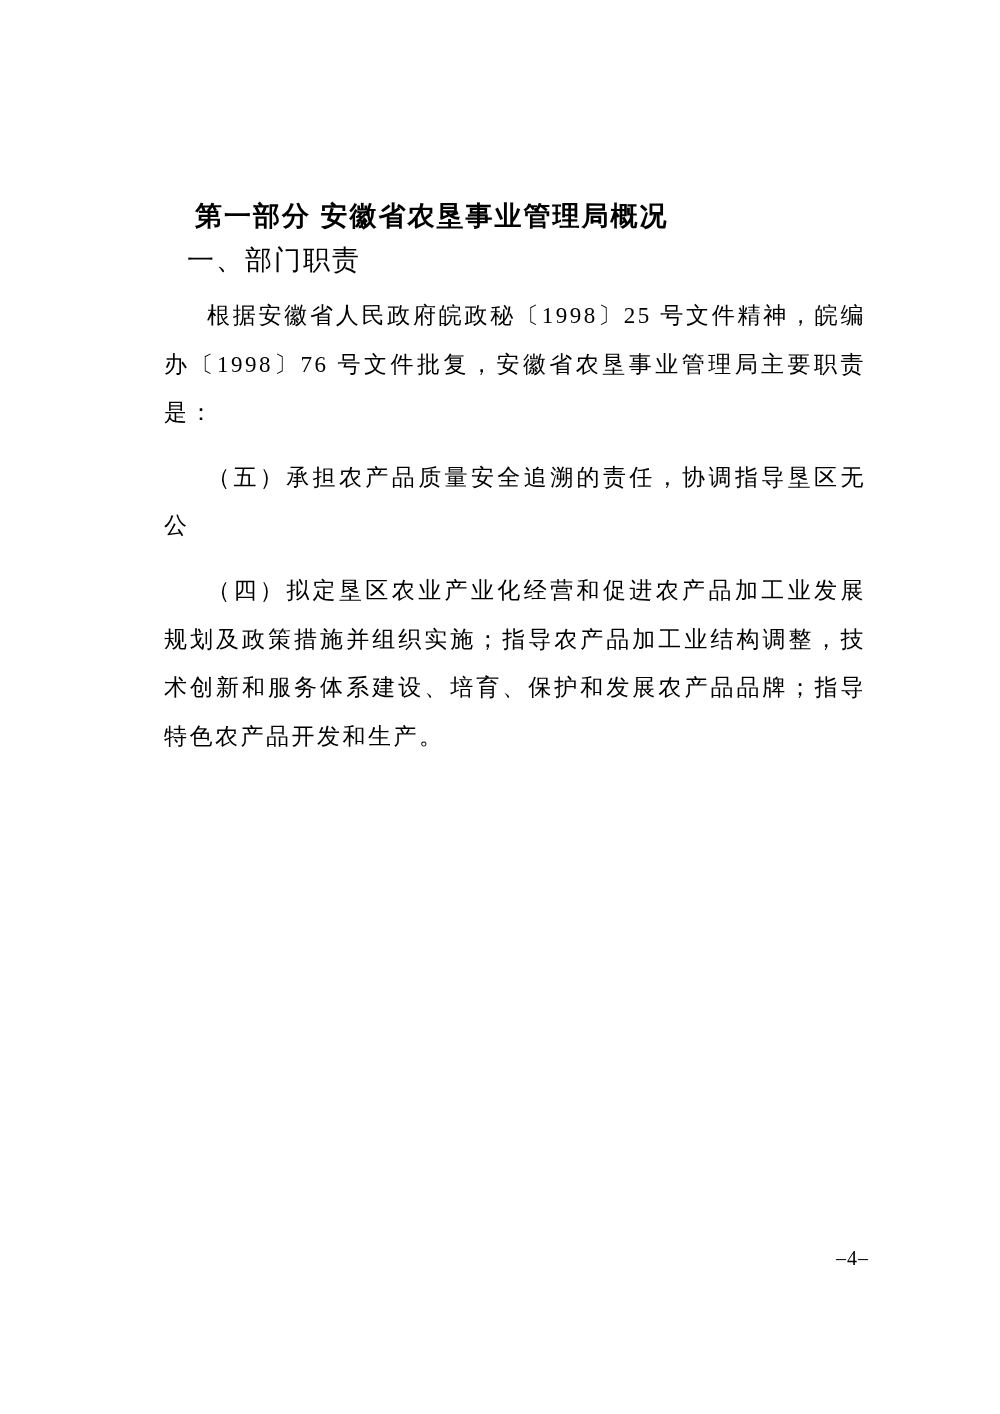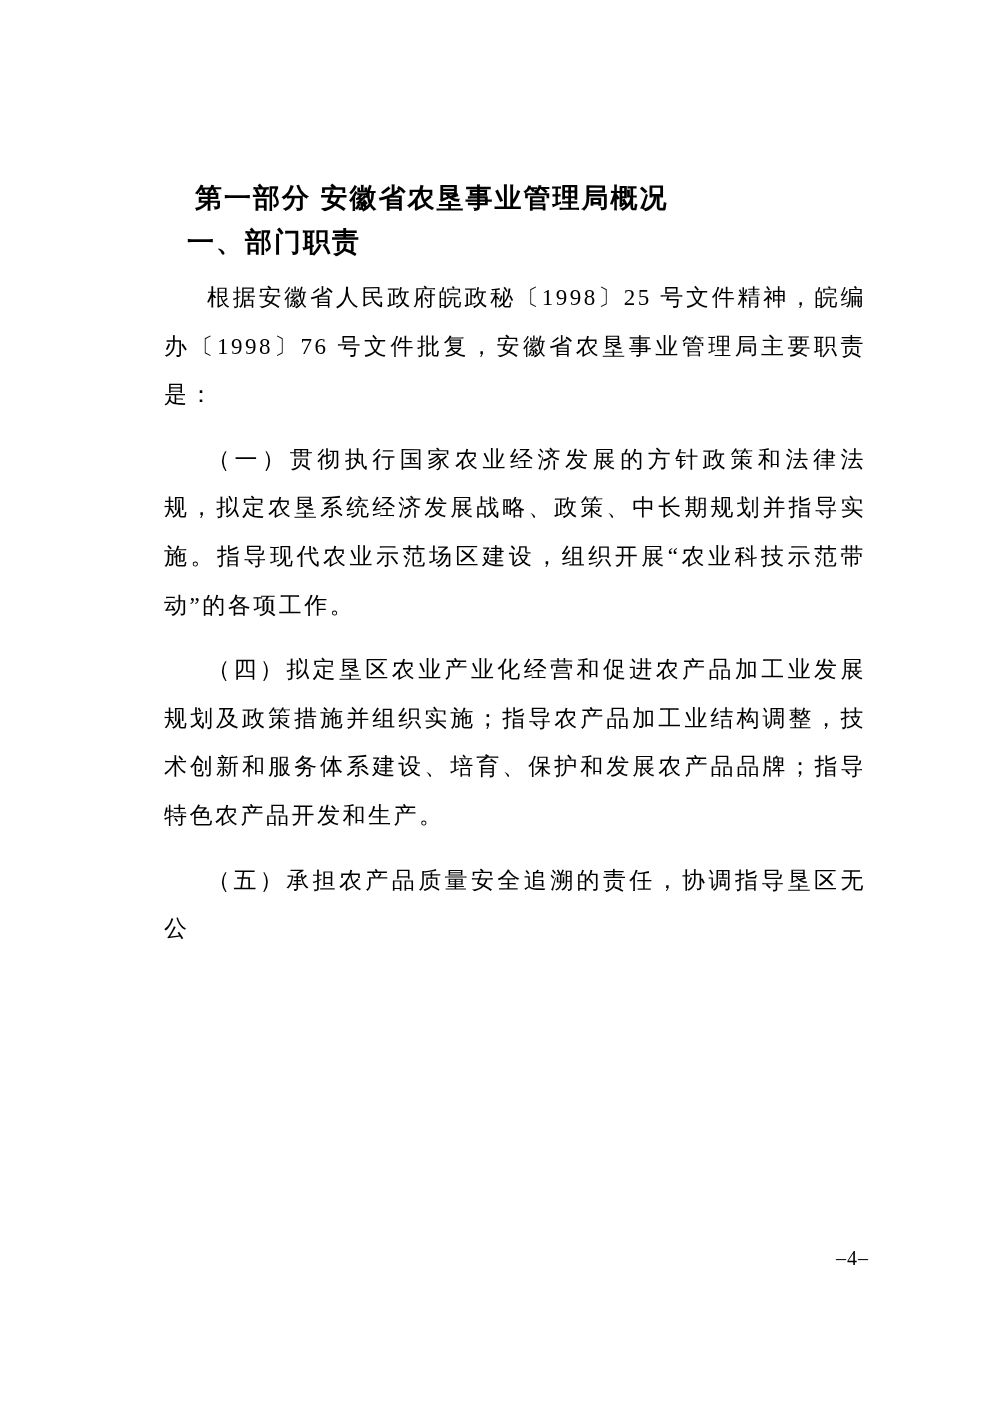--- a/index.html
+++ b/index.html
@@ -12,38 +12,38 @@
     width: 1000px;
     height: 1414px;
     background: #ffffff;
     overflow: hidden;
     font-family: "Liberation Serif", "DejaVu Serif", serif;
     color: #000000;
   }
   .content {
     position: absolute;
     left: 148px;
-    top: 183px;
+    top: 201px;
     width: 734px;
   }
   .doc-title {
     margin: 0;
     padding-left: 47px;
     font-family: "Liberation Sans", "DejaVu Sans", sans-serif;
     font-weight: bold;
     font-size: 27px;
     line-height: 31px;
     letter-spacing: 2px;
     white-space: nowrap;
   }
   .section-heading {
     margin: 13px 0 0 0;
     padding-left: 39px;
     font-family: "Liberation Sans", "DejaVu Sans", sans-serif;
-    font-weight: bold;
+    font-weight: normal;
     font-size: 27px;
     line-height: 31px;
     letter-spacing: 2px;
   }
   .body-text {
     margin-top: 13px;
     font-size: 23px;
     line-height: 48.6px;
     letter-spacing: 2.5px;
     text-align: justify;
@@ -64,19 +64,18 @@
 </style>
 </head>
 <body>
 
 <div class="page">
   <div class="content">
     <h1 class="doc-title">第一部分 安徽省农垦事业管理局概况</h1>
     <h2 class="section-heading">一、部门职责</h2>
     <div class="body-text">
       <p>根据安徽省人民政府皖政秘〔1998〕25 号文件精神，皖编办〔1998〕76 号文件批复，安徽省农垦事业管理局主要职责是：</p>
-      <p>（一）贯彻执行国家农业经济发展的方针政策和法律法规，拟定农垦系统经济发展战略、政策、中长期规划并指导实施。指导现代农业示范场区建设，组织开展“农业科技示范带动”的各项工作。</p>
+      <p>（五）承担农产品质量安全追溯的责任，协调指导垦区无公</p>
       <p>（四）拟定垦区农业产业化经营和促进农产品加工业发展规划及政策措施并组织实施；指导农产品加工业结构调整，技术创新和服务体系建设、培育、保护和发展农产品品牌；指导特色农产品开发和生产。</p>
-      <p>（五）承担农产品质量安全追溯的责任，协调指导垦区无公</p>
     </div>
   </div>
   <div class="page-number">–4–</div>
 </div>
 
 </body></html>

